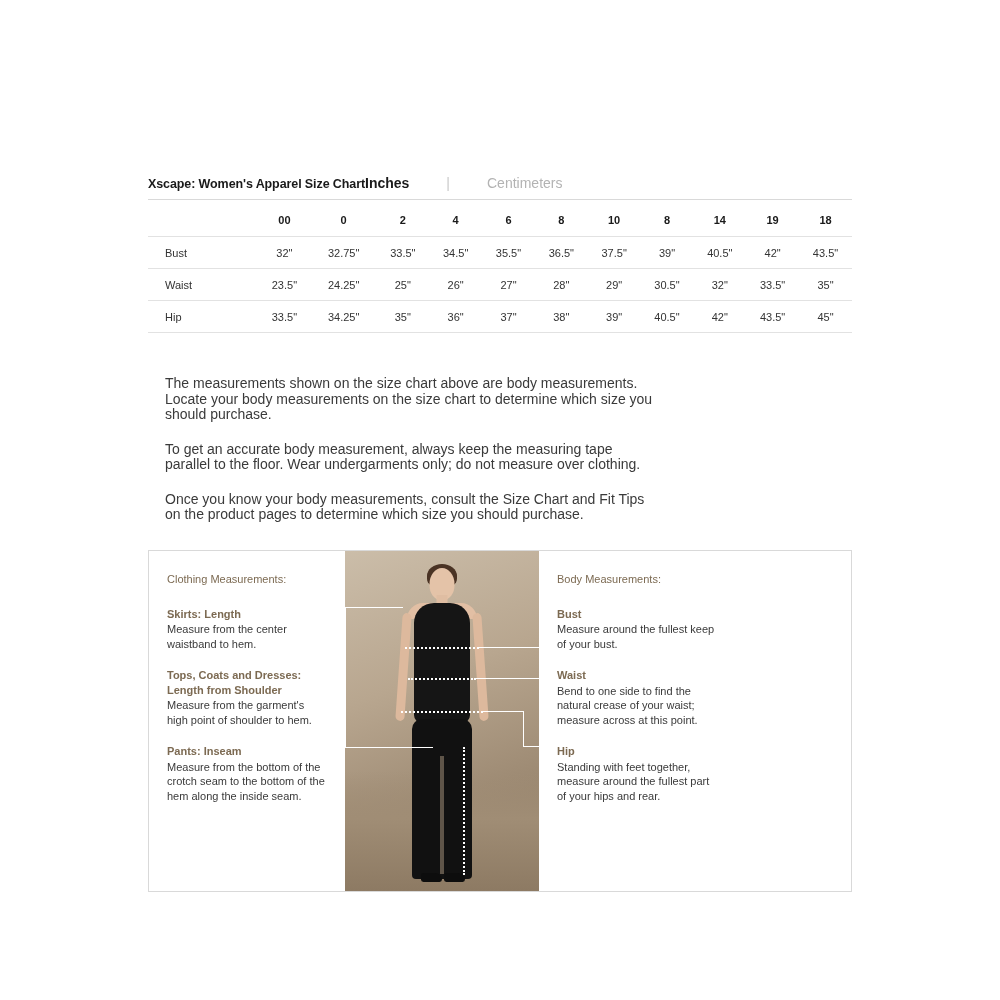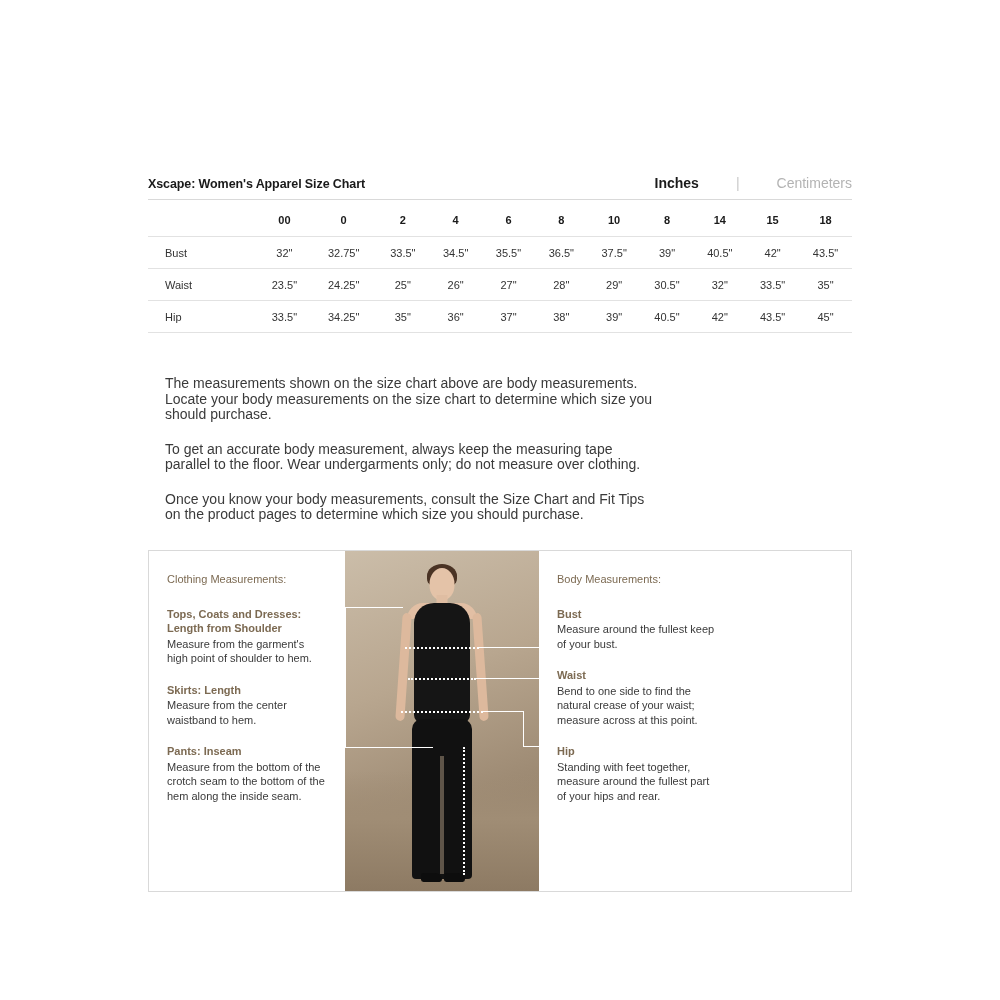--- a/index.html
+++ b/index.html
@@ -19,21 +19,21 @@
     position: absolute;
     left: 148px;
     top: 175px;
     width: 704px;
   }
 
   
   .chart-header {
     display: flex;
     align-items: baseline;
-    justify-content: space-between;
+    justify-content: flex-start;
     border-bottom: 1px solid #d9d9d9;
     padding-bottom: 8px;
   }
   .chart-title {
     font-size: 12.5px;
     font-weight: bold;
     color: #1a1a1a;
     letter-spacing: -0.1px;
   }
   .unit-toggle {
@@ -275,21 +275,21 @@
           <th class="row-label"></th>
           <th>00</th>
           <th>0</th>
           <th>2</th>
           <th>4</th>
           <th>6</th>
           <th>8</th>
           <th>10</th>
           <th>8</th>
           <th>14</th>
-          <th>15</th>
+          <th>19</th>
           <th>18</th>
         </tr>
       </thead>
       <tbody>
         <tr>
           <td class="row-label">Bust</td>
           <td>32"</td>
           <td>32.75"</td>
           <td>33.5"</td>
           <td>34.5"</td>
@@ -337,27 +337,27 @@
       <p>To get an accurate body measurement, always keep the measuring tape parallel to the floor. Wear undergarments only; do not measure over clothing.</p>
       <p>Once you know your body measurements, consult the Size Chart and Fit Tips on the product pages to determine which size you should purchase.</p>
     </div>
 
     <div class="figure-box">
 
       <div class="fig-col left">
         <div class="col-head">Clothing Measurements:</div>
 
         <div class="blk">
+          <div class="blk-title">Skirts: Length</div>
+          <div class="blk-body">Measure from the center waistband to hem.</div>
+        </div>
+
+        <div class="blk">
           <div class="blk-title">Tops, Coats and Dresses: Length from Shoulder</div>
           <div class="blk-body">Measure from the garment's high point of shoulder to hem.</div>
-        </div>
-
-        <div class="blk">
-          <div class="blk-title">Skirts: Length</div>
-          <div class="blk-body">Measure from the center waistband to hem.</div>
         </div>
 
         <div class="blk">
           <div class="blk-title">Pants: Inseam</div>
           <div class="blk-body">Measure from the bottom of the crotch seam to the bottom of the hem along the inside seam.</div>
         </div>
       </div>
 
       <div class="photo">
         <div class="floor"></div>

